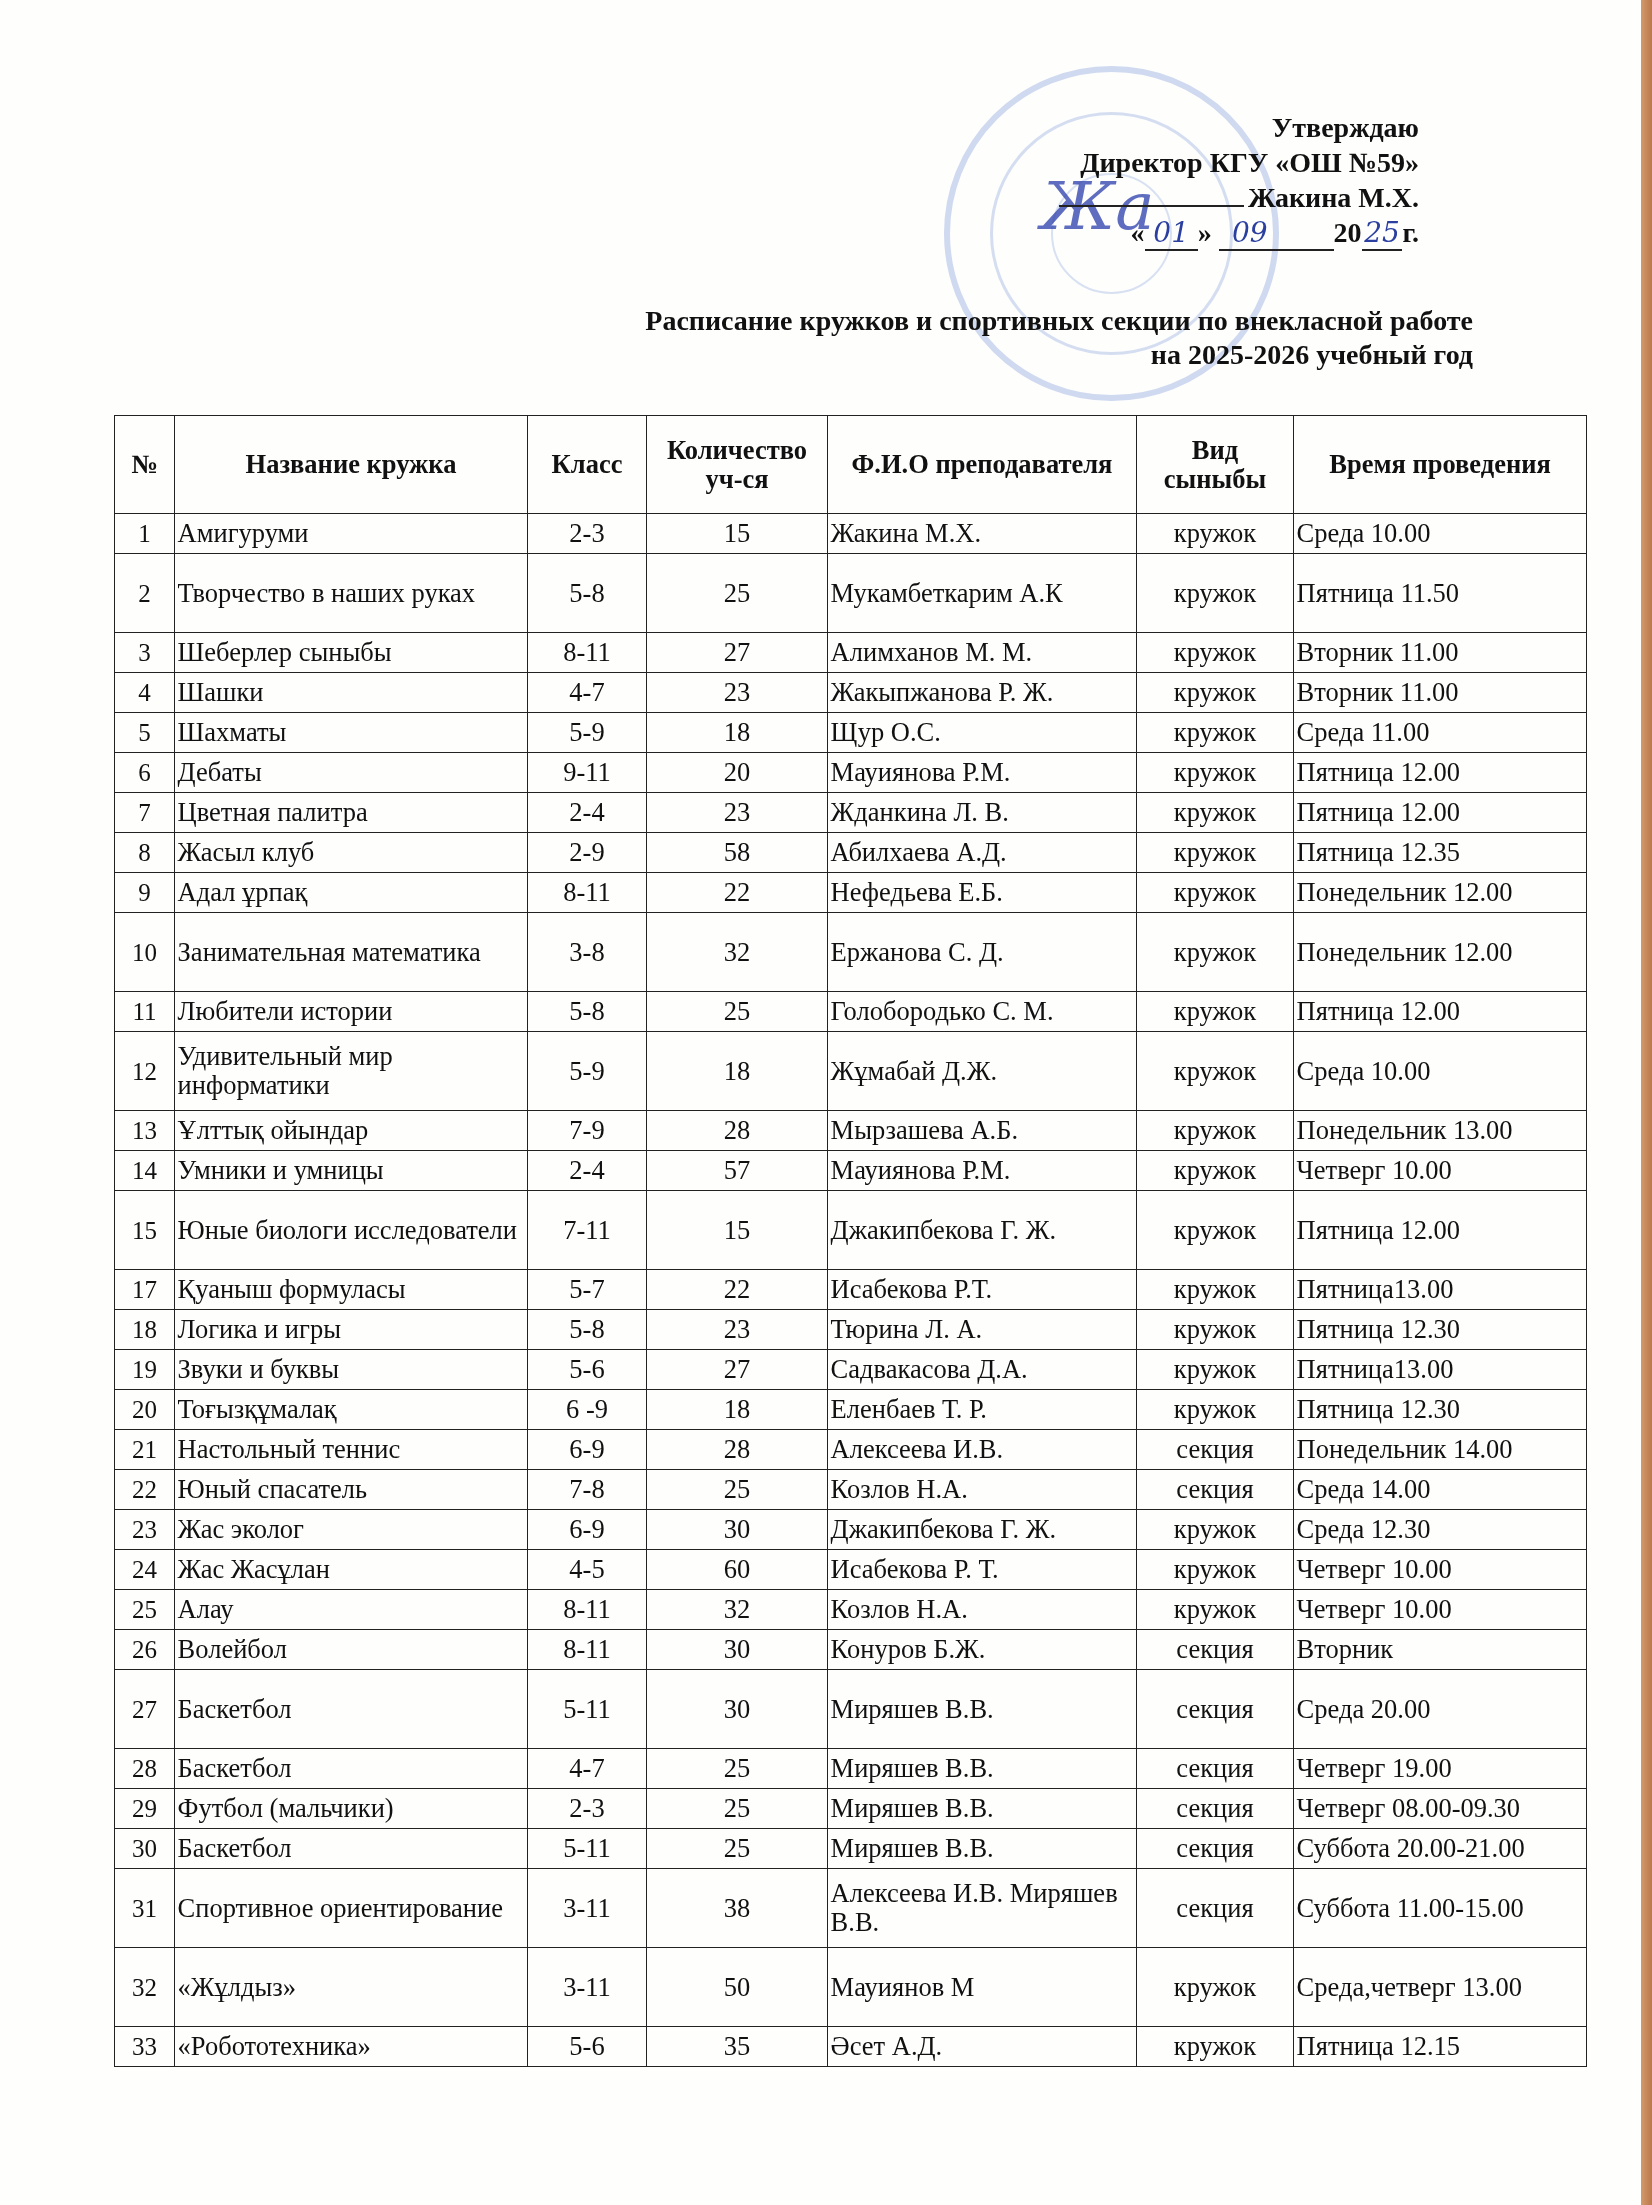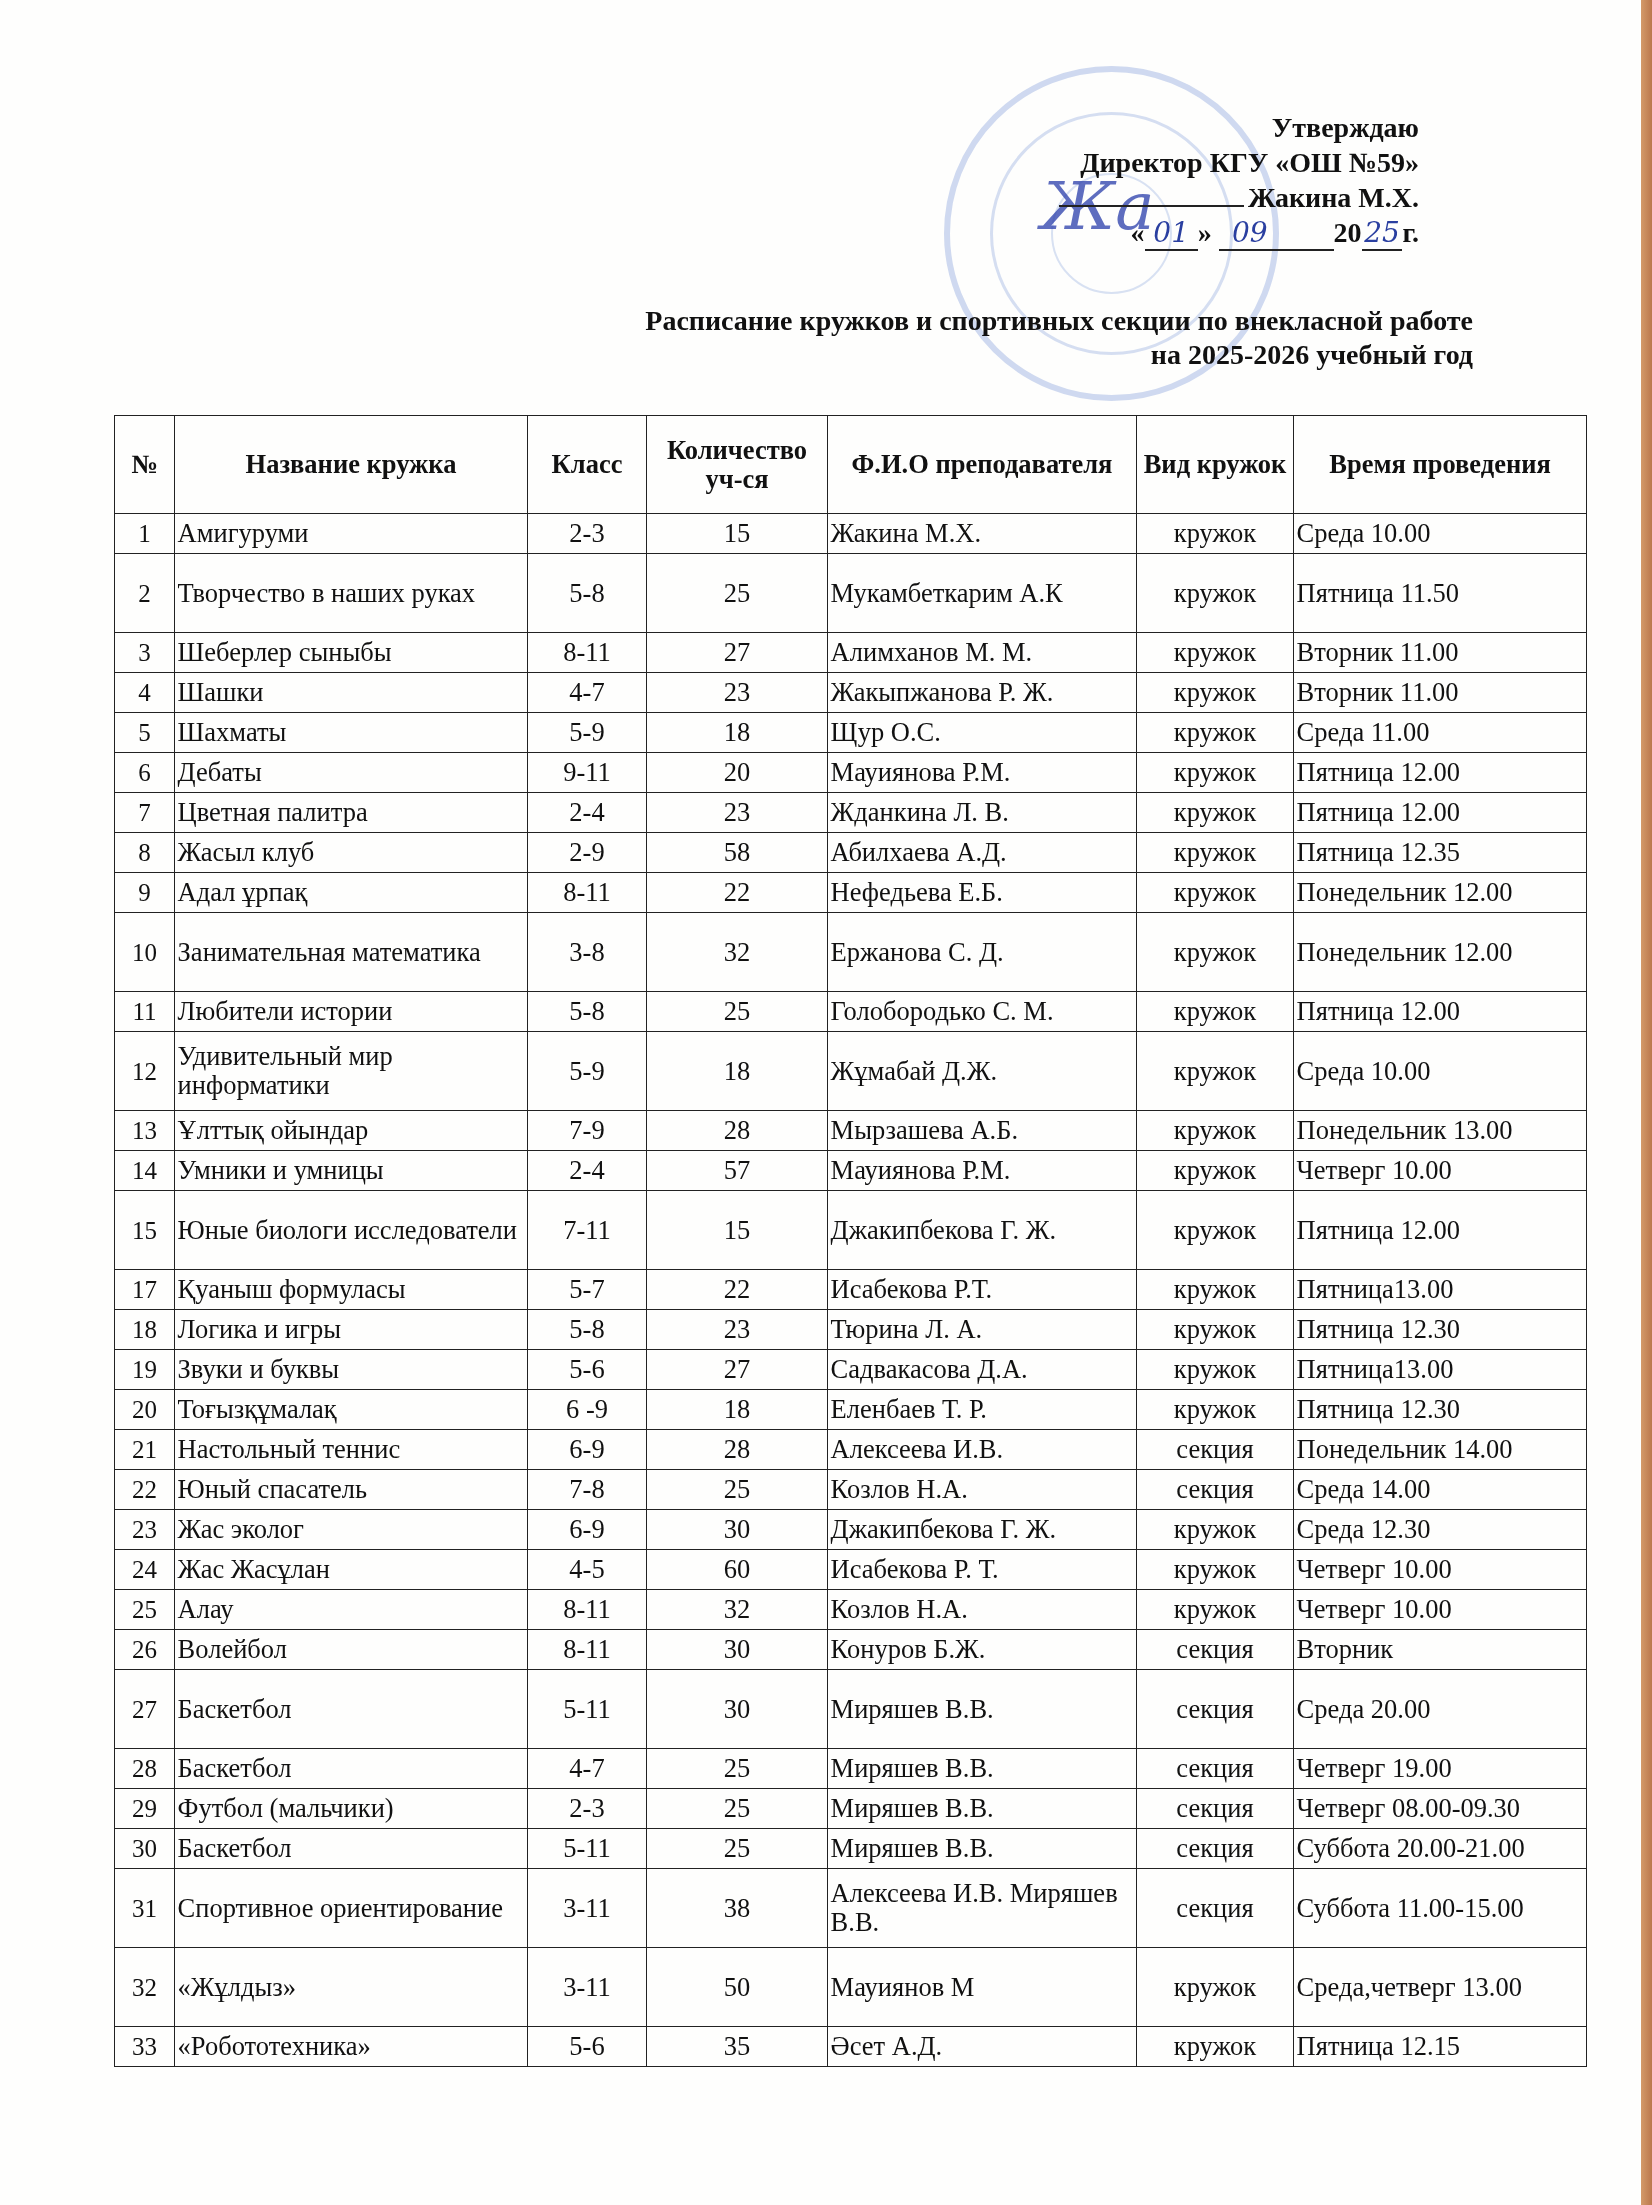--- a/index.html
+++ b/index.html
@@ -104,21 +104,21 @@
       <col class="c-kind">
       <col class="c-time">
   </colgroup>
   <thead>
     <tr>
       <th>№</th>
       <th>Название кружка</th>
       <th>Класс</th>
       <th>Количество уч-ся</th>
       <th>Ф.И.О преподавателя</th>
-      <th>Вид кружок</th>
+      <th>Вид сыныбы</th>
       <th>Время проведения</th>
     </tr>
   </thead>
   <tbody id="rows">
       <tr>
         <td class="num">1</td>
         <td class="name">Амигуруми</td>
         <td class="cls">2-3</td>
         <td class="cnt">15</td>
         <td class="teach">Жакина М.Х.</td>

